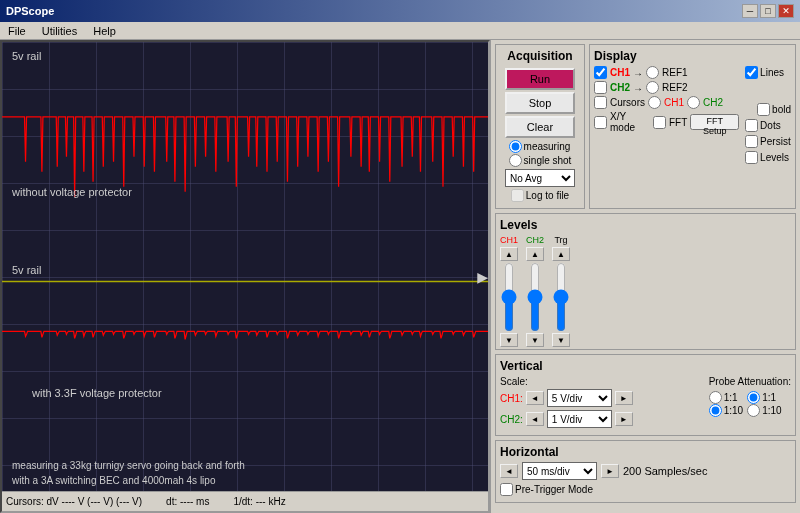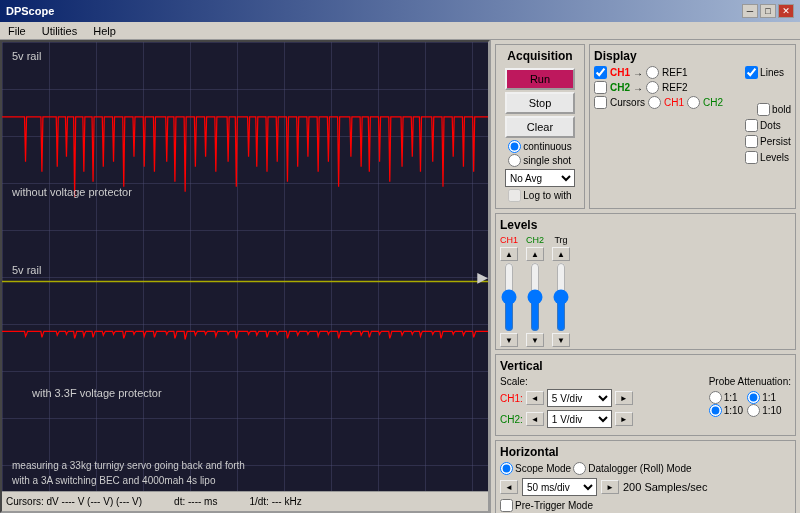--- a/index.html
+++ b/index.html
@@ -67,21 +67,21 @@
       position: absolute;
       bottom: 0;
       left: 0;
       right: 0;
       height: 20px;
       background: #d4d0c8;
       border-top: 1px solid #999;
       display: flex;
       align-items: center;
       padding: 0 4px;
-      gap: 32px;
+      gap: 24px;
       font-size: 10px;
       color: #000;
     }
     
     .right-panel {
       width: 310px;
       background: #d4d0c8;
       border-left: 1px solid #999;
       padding: 4px;
       overflow-y: auto;
@@ -381,33 +381,33 @@
     <div class="panel-row">
 
       <div class="panel-section acq-section">
         <div class="section-header">Acquisition</div>
         <button class="btn btn-run">Run</button>
         <button class="btn btn-stop">Stop</button>
         <button class="btn btn-clear">Clear</button>
         <div class="radio-group">
           <div class="radio-row">
             <input type="radio" name="acqmode" checked="" style="">
-            <span>continuous</span>
+            <span>measuring</span>
           </div>
           <div class="radio-row">
             <input type="radio" name="acqmode" style="">
             <span>single shot</span>
           </div>
         </div>
         <select class="select-sm">
           <option>No Avg</option>
         </select>
         <div class="checkbox-row">
           <input type="checkbox" disabled="" style="">
-          <span>Log to with</span>
+          <span>Log to file</span>
         </div>
       </div>
 
       <div class="panel-section display-section">
         <div class="section-header">Display</div>
 
         <div style="display:flex; gap:6px;">
           <div style="flex:1;">
 
             <div class="ch-row">
@@ -428,20 +428,27 @@
 
             <div class="ch-row">
               <input type="checkbox" style="">
               <span>Cursors</span>
               <input type="radio" name="cursor_ch" style="">
               <span class="ch1">CH1</span>
               <input type="radio" name="cursor_ch" style="">
               <span class="ch2">CH2</span>
             </div>
 
+            <div class="ch-row">
+              <input type="checkbox" style="">
+              <span>X/Y mode</span>
+              <input type="checkbox" style="">
+              <span>FFT</span>
+              <button style="height:16px;font-size:9px;padding:0 3px;">FFT Setup</button>
+            </div>
           </div>
           <div style="display:flex;flex-direction:column;gap:1px;align-items:flex-start;">
             <div class="checkbox-row">
               <input type="checkbox" checked="" style="">
               <span>Lines</span>
             </div>
             <div class="checkbox-row" style="padding-left:12px;margin-top:21px;">
               <input type="checkbox" style="">
               <span>bold</span>
             </div>
@@ -539,26 +546,20 @@
                 <span>1:10</span>
               </div>
             </div>
           </div>
         </div>
       </div>
     </div>
 
     <div class="panel-section full-width-section">
       <div class="section-header">Horizontal</div>
-      <div class="radio-row" style="margin-bottom:3px;">
-        <input type="radio" name="hmode" checked="" style="">
-        <span>Scope Mode</span>
-        <input type="radio" name="hmode" style="">
-        <span>Datalogger (Roll) Mode</span>
-      </div>
       <div style="display:flex;align-items:center;gap:4px;margin-bottom:3px;">
         <button class="arrow-btn">◄</button>
         <select class="horiz-select">
           <option>50 ms/div</option>
         </select>
         <button class="arrow-btn">►</button>
         <span>200 Samples/sec</span>
       </div>
       <div class="checkbox-row">
         <input type="checkbox" style="">

